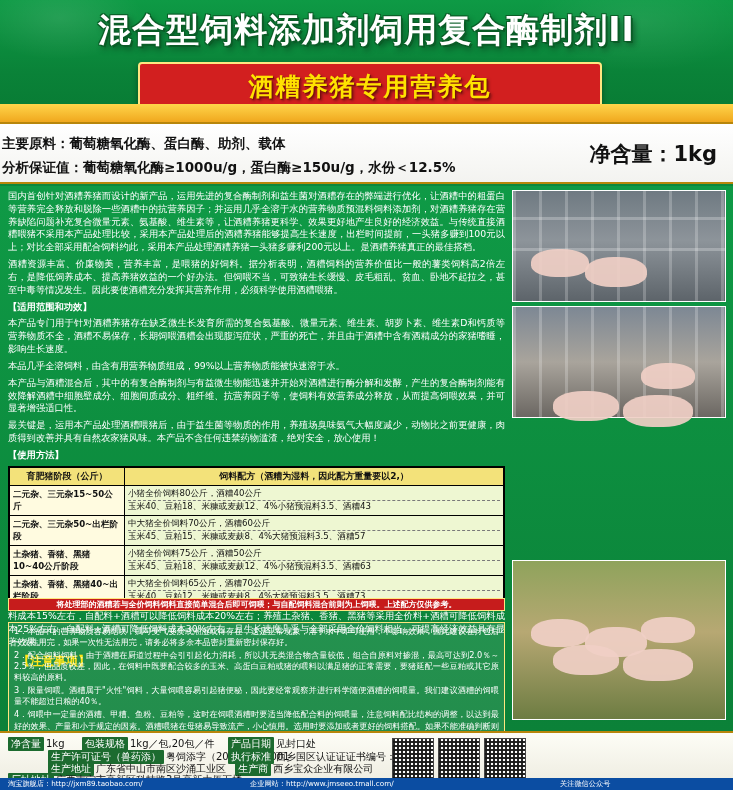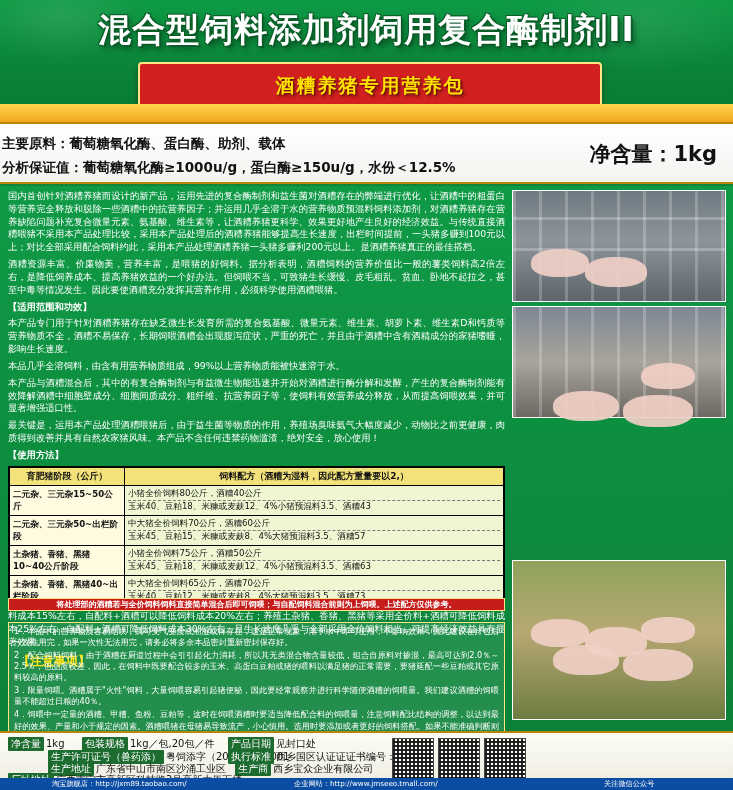--- a/index.html
+++ b/index.html
@@ -39,21 +39,21 @@
   .title2wrap{
     position:absolute;left:138px;top:62px;width:460px;height:44px;
     background:#d21f1f;
     border:2px solid #ffe680;
     border-radius:4px;
     box-shadow:0 3px 6px rgba(0,0,0,.35);
   }
   .title2{
     position:absolute;left:0;top:0;width:100%;height:100%;
     display:flex;align-items:center;justify-content:center;
-    font-size:19px;font-weight:bold;color:#ffe200;letter-spacing:2px;
+    font-size:25px;font-weight:bold;color:#ffe200;letter-spacing:2px;
     text-shadow:1px 1px 0 #7a0d0d,2px 2px 3px rgba(0,0,0,.5);
     font-family:"DejaVu Sans",sans-serif;
   }
   .yellow-bar{
     position:absolute;left:0;top:104px;width:733px;height:18px;
     background:linear-gradient(180deg,#ffd54a,#f0a81e);
   }
   
   .spec{
     position:absolute;left:0;top:122px;width:733px;height:62px;
@@ -154,21 +154,21 @@
     background-image:
       repeating-linear-gradient(90deg,#111 0 2px,#fff 2px 4px),
       repeating-linear-gradient(0deg,#111 0 2px,#fff 2px 4px);
     background-blend-mode:multiply;opacity:.9;
   }
   .blue-bar{
     position:absolute;left:0;top:778px;width:733px;height:12px;
     background:#0b4da2;color:#ffffff;font-size:7.2px;line-height:12px;
     font-family:"DejaVu Sans",sans-serif;
   }
-  .blue-bar span{position:absolute;margin-left:44px;}
+  .blue-bar span{position:absolute;}
 </style>
 </head>
 <body>
 
 <div class="page">
 
   <div class="banner">
     <div class="leaves"></div>
     <div class="title1">混合型饲料添加剂饲用复合酶制剂II</div>
     <div class="title2wrap">

